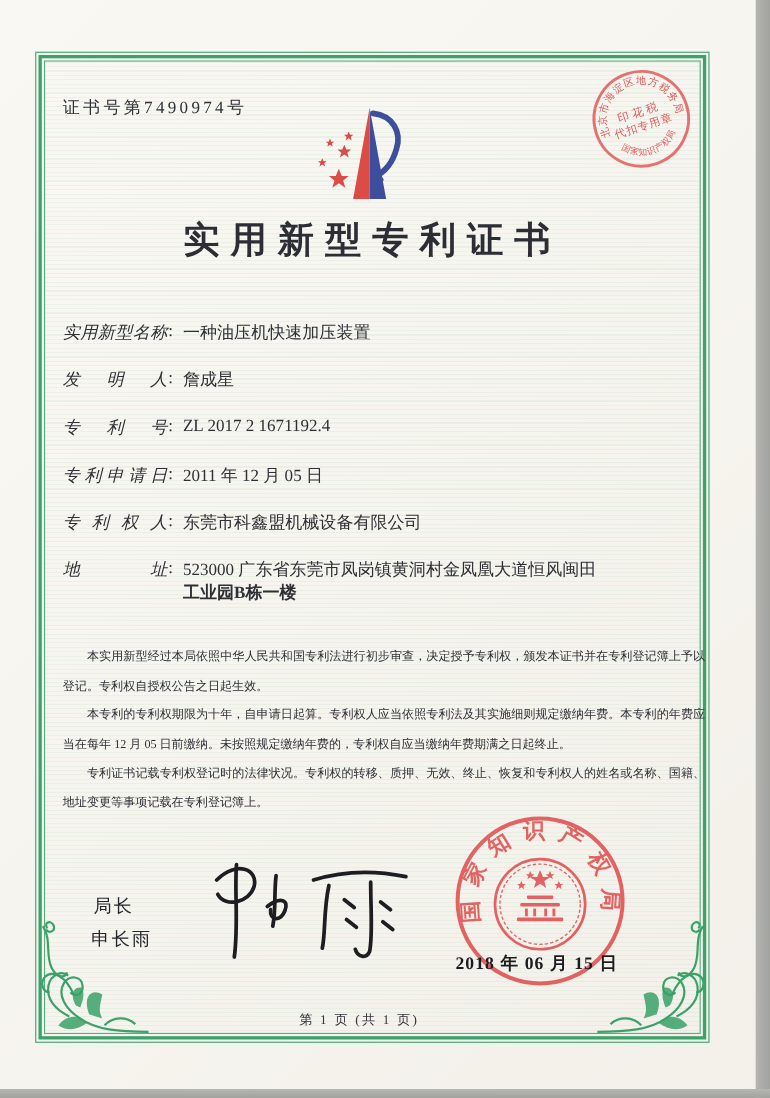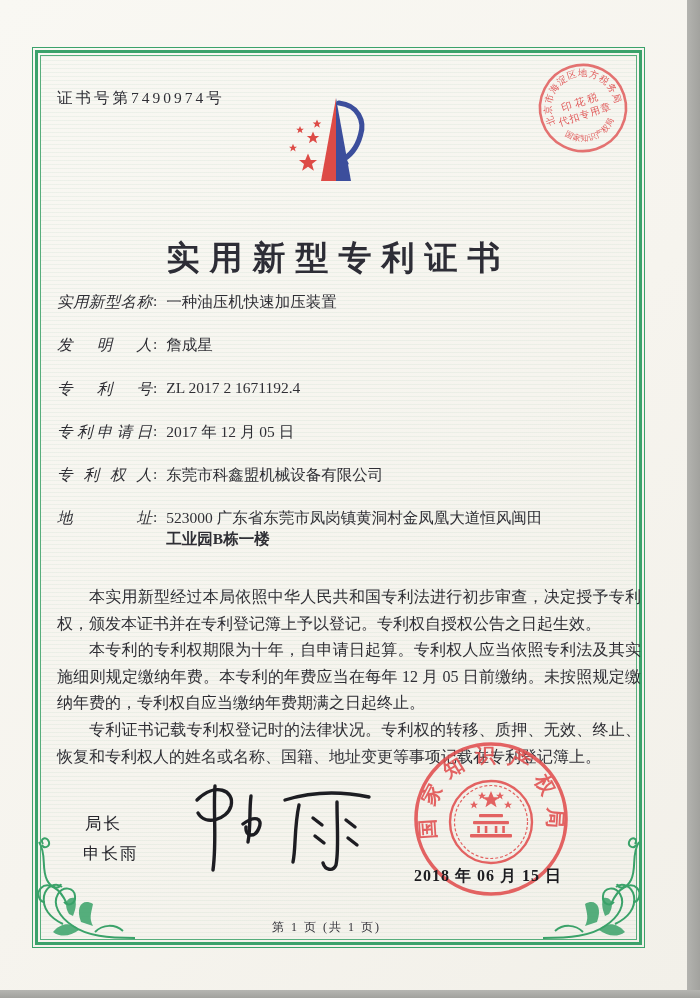--- a/index.html
+++ b/index.html
@@ -17,28 +17,28 @@
     position:absolute;left:32px;top:47px;width:613px;height:901px;
     border:1px solid #3ba26b;padding:2px;box-sizing:border-box;
   }
   .frame-mid{width:100%;height:100%;border:3px solid #3ba26b;padding:2px;box-sizing:border-box;}
   .frame-in{width:100%;height:100%;border:1px solid #57ad7c;box-sizing:border-box;
     background:repeating-linear-gradient(180deg,rgba(130,185,155,.10) 0px,rgba(130,185,155,.10) 1px,transparent 1px,transparent 4px);
   }
   .abs{position:absolute;}
   .cert-no{left:57px;top:88px;font-size:15.5px;letter-spacing:3px;color:#2f2f36;font-family:Liberation Serif, serif;}
   .title{left:32px;top:196px;width:613px;text-align:center;font-size:33px;font-weight:600;
-         letter-spacing:10px;color:#2d2d36;margin-top:40px;}
+         letter-spacing:10px;color:#2d2d36;}
   .row{left:57px;font-size:15.5px;color:#2f2f35;white-space:nowrap;}
   .flabel{display:inline-block;width:95px;text-align:justify;text-align-last:justify;text-justify:inter-character;vertical-align:top;font-style:italic;}
   .colon{display:inline-block;margin:0 9px 0 1px;}
   .fvalue{display:inline-block;vertical-align:top;}
   .addr2{display:block;font-weight:bold;}
   .pair2{position:absolute;left:276px;top:0;}
-  .paras{left:57px;top:584px;width:584px;font-size:16px;line-height:26.6px;
+  .paras{left:57px;top:584px;width:584px;font-size:11px;line-height:26.6px;
          color:#2f2f35;text-align:justify;}
   .paras p{margin:0;text-indent:2em;}
   .sig-title{left:85px;top:813px;font-size:16.5px;color:#26262c;letter-spacing:2px;}
   .sig-name{left:83px;top:843px;font-size:16.5px;color:#26262c;letter-spacing:2px;text-align:right;}
   .footer{left:20px;top:919px;width:613px;text-align:center;font-size:12px;color:#33333a;letter-spacing:2px;}
   .stamp-top{left:536px;top:61px;width:94px;height:94px;transform:rotate(-18deg);}
   .logo{left:288px;top:93px;width:80px;height:95px;}
   .seal{left:410px;top:738px;width:162px;height:162px;}
   .seal-date{left:414px;top:866px;width:156px;font-size:16px;font-weight:bold;color:#1c1c20;letter-spacing:1px;white-space:nowrap;}
   .flourish-l{left:33px;top:836px;width:106px;height:108px;}
@@ -95,21 +95,21 @@
   <div class="abs row" style="top:292px">
     <span class="flabel">实用新型名称</span><span class="colon">:</span><span class="fvalue">一种油压机快速加压装置</span>
   </div>
   <div class="abs row" style="top:335px">
     <span class="flabel">发明人</span><span class="colon">:</span><span class="fvalue">詹成星</span>
   </div>
   <div class="abs row" style="top:379px">
     <span class="flabel">专利号</span><span class="colon">:</span><span class="fvalue">ZL 2017 2 1671192.4</span>
   </div>
   <div class="abs row" style="top:422px">
-    <span class="flabel">专利申请日</span><span class="colon">:</span><span class="fvalue">2017 年 12 月 05 日</span>
+    <span class="flabel">专利申请日</span><span class="colon">:</span><span class="fvalue">2011 年 12 月 05 日</span>
   </div>
   <div class="abs row" style="top:465px">
     <span class="flabel">专利权人</span><span class="colon">:</span><span class="fvalue">东莞市科鑫盟机械设备有限公司</span>
   </div>
   <div class="abs row" style="top:508px">
     <span class="flabel">地址</span><span class="colon">:</span><span class="fvalue"><span>523000 广东省东莞市凤岗镇黄洞村金凤凰大道恒风闽田</span><span class="addr2">工业园B栋一楼</span></span>
   </div>
 
   <div class="abs paras">
     <p>本实用新型经过本局依照中华人民共和国专利法进行初步审查，决定授予专利权，颁发本证书并在专利登记簿上予以登记。专利权自授权公告之日起生效。</p>

